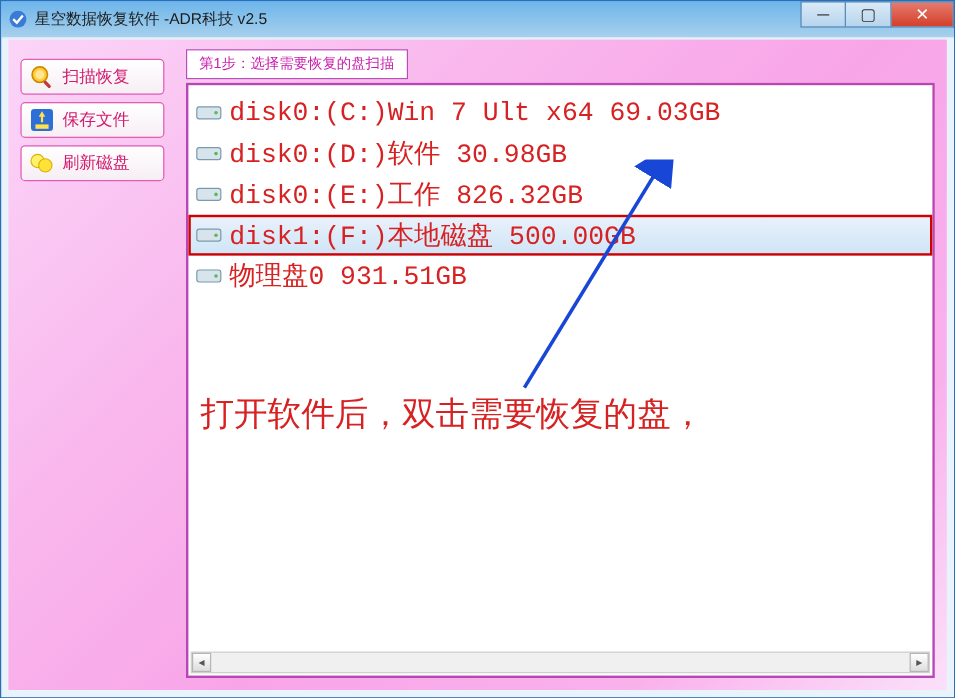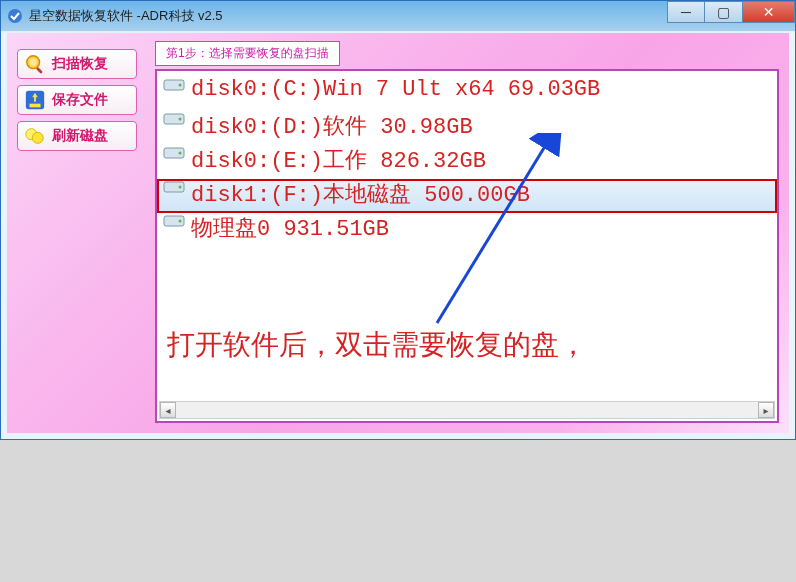--- a/index.html
+++ b/index.html
@@ -6,21 +6,21 @@
 body {
   font-family: "Microsoft YaHei", "SimSun", sans-serif;
   background: #d8d8d8;
   width: 796px;
   height: 582px;
   overflow: hidden;
   position: relative;
 }
 .window {
   width: 796px;
-  height: 440px;
+  height: 582px;
   border: 1px solid #2a6db9;
   background: linear-gradient(to bottom, #3a8ade 0, #6fb4ea 6px, #e8f3fb 32px, #e8f3fb 100%);
   position: relative;
 }
 .titlebar {
   height: 30px;
   display: flex;
   align-items: center;
   padding: 0 6px;
   background: linear-gradient(to bottom, #6db5eb, #a7d0ed);
@@ -66,21 +66,21 @@
   background: linear-gradient(to bottom,#ffffff,#f6eef4);
   display: flex; align-items: center;
   padding-left: 6px;
   cursor: pointer;
 }
 .side-btn-icon {
   width: 22px; height: 22px; margin-right: 6px;
 }
 .side-btn-label {
   font-size: 14px;
-  font-weight: bold;
+  font-weight: normal;
   color: #d11a6e;
 }
 .tabs-row {
   position: absolute;
   left: 148px; top: 8px;
   display: flex;
   gap: 4px;
 }
 .tab {
   border: 1px solid #bb4db7;
@@ -98,21 +98,21 @@
   position: absolute;
   left: 148px; top: 36px;
   right: 10px; bottom: 10px;
   background: #ffffff;
   border: 2px solid #b847b5;
 }
 .drive-list {
   padding: 6px 0;
 }
 .drive-row {
-  display: flex; 
+  display: flex; align-items: center;
   height: 34px;
   padding: 0 6px;
   font-family: "Consolas","Courier New",monospace;
   font-size: 22px;
   color: #d62222;
   white-space: nowrap;
   cursor: pointer;
 }
 .drive-row.selected {
   background: linear-gradient(to bottom,#eaf2fb,#cfe4f7);

